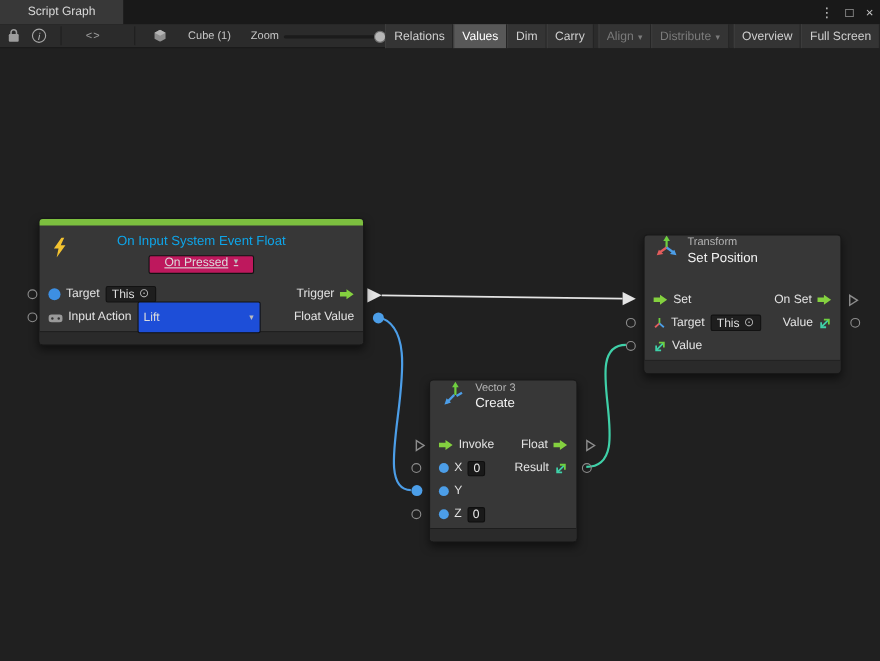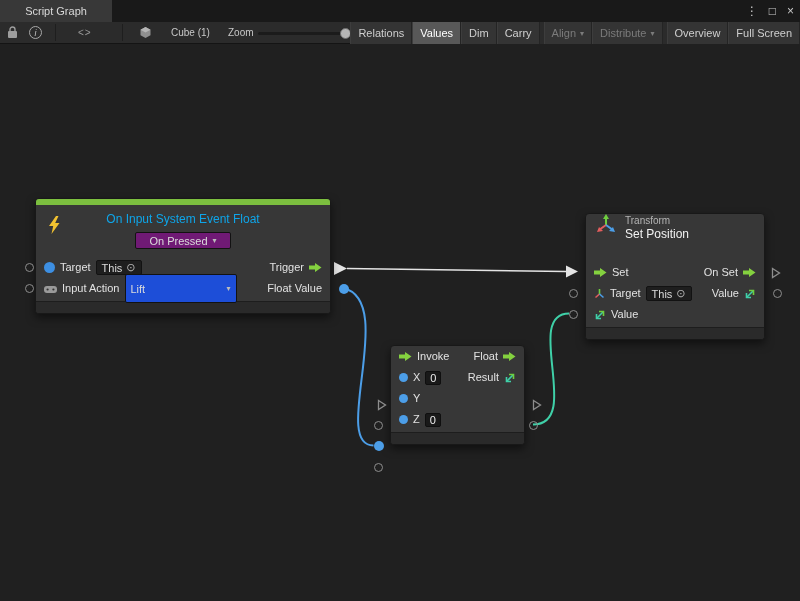--- a/index.html
+++ b/index.html
@@ -39,22 +39,22 @@
   .canvas { position:relative; width:800px; height:557px; background:#202020; overflow:hidden; }
   .wires { position:absolute; left:0; top:0; z-index:1; pointer-events:none; }
 
   
   .node { position:absolute; background:#373737; border:1px solid #181818; border-radius:4px;
     box-shadow:0 4px 8px rgba(0,0,0,.5); z-index:2; color:#e2e2e2; font-size:11px; }
   .accent-bar { height:6px; background:#7cbf3f; border-radius:3px 3px 0 0; }
   .ev-header { position:relative; padding:7px 8px 8px; text-align:center; }
   .ev-title { font-size:12px; color:#0ea5e9; line-height:15px; }
   .bolt { position:absolute; left:11px; top:11px; }
-  .dd-box { margin:5px auto 0; width:96px; height:17px; background:#701a75; border:1px solid #121212;
-    border-radius:2px; display:flex; align-items:center; justify-content:center; gap:5px; color:#dcdcdc; }
+  .dd-box { margin:5px auto 0; width:96px; height:17px; background:#be185d; border:1px solid #121212;
+    border-radius:2px; display:flex; align-items:flex-start; justify-content:center; gap:5px; color:#dcdcdc;text-decoration:underline; }
   .dd-box .arr, .select .arr { font-size:8px; color:#bcbcbc; }
   .nhead { height:48px; display:flex; align-items:flex-start; gap:9px; padding:0 10px; }
   .nhead .tcol .tsm { font-size:10px; color:#b4b4b4; line-height:13px; }
   .nhead .tcol .tlg { font-size:12px; color:#f2f2f2; line-height:15px; }
   .row { height:21px; display:flex; align-items:center; justify-content:space-between; padding:0 8px; }
   .rl, .rr { display:flex; align-items:center; gap:5px; }
   .chip { display:inline-flex; align-items:center; gap:4px; background:#1e1e1e; border:1px solid #121212;
     border-radius:2px; padding:0 5px; height:15px; color:#dcdcdc; }
   .chip .odot { color:#b5b5b5; font-size:11px; line-height:1; }
   .select { display:inline-flex; align-items:center; justify-content:space-between; background:#1d4ed8;
@@ -211,20 +211,33 @@
       </div>
     </div>
     <div class="nfooter"></div>
 
     <div class="port hollow" style="left:-11px; top:64px;"></div>
     <div class="port hollow" style="left:-11px; top:85px;"></div>
     <div class="port blue" style="left:303px; top:85px;"></div>
   </div>
 
   <div class="node" style="left:390px; top:301px; width:135px;">
+    <div class="nhead">
+      <svg width="22" height="22" viewBox="0 0 22 22">
+        <line x1="13" y1="13" x2="13" y2="4" stroke="#6fcf3f" stroke-width="2"></line>
+        <polygon points="13,1 10,6 16,6" fill="#6fcf3f"></polygon>
+        <line x1="12" y1="13" x2="5" y2="20" stroke="#4c9ee8" stroke-width="2"></line>
+        <polygon points="3,22 9,20 5,16" fill="#4c9ee8"></polygon>
+        <line x1="14" y1="14" x2="19" y2="11" stroke="#4c9ee8" stroke-width="2"></line>
+      </svg>
+      <div class="tcol">
+        <div class="tsm">Vector 3</div>
+        <div class="tlg">Create</div>
+      </div>
+    </div>
     <div>
       <div class="row">
         <div class="rl">
           <svg width="13" height="11" viewBox="0 0 13 11">
             <path d="M0 3.5 H6 V1 L12.5 5.5 L6 10 V7.5 H0 Z" fill="#84d13f"></path>
           </svg>
           <span class="lbl">Invoke</span>
         </div>
         <div class="rr">
           <span class="lbl">Float</span>

